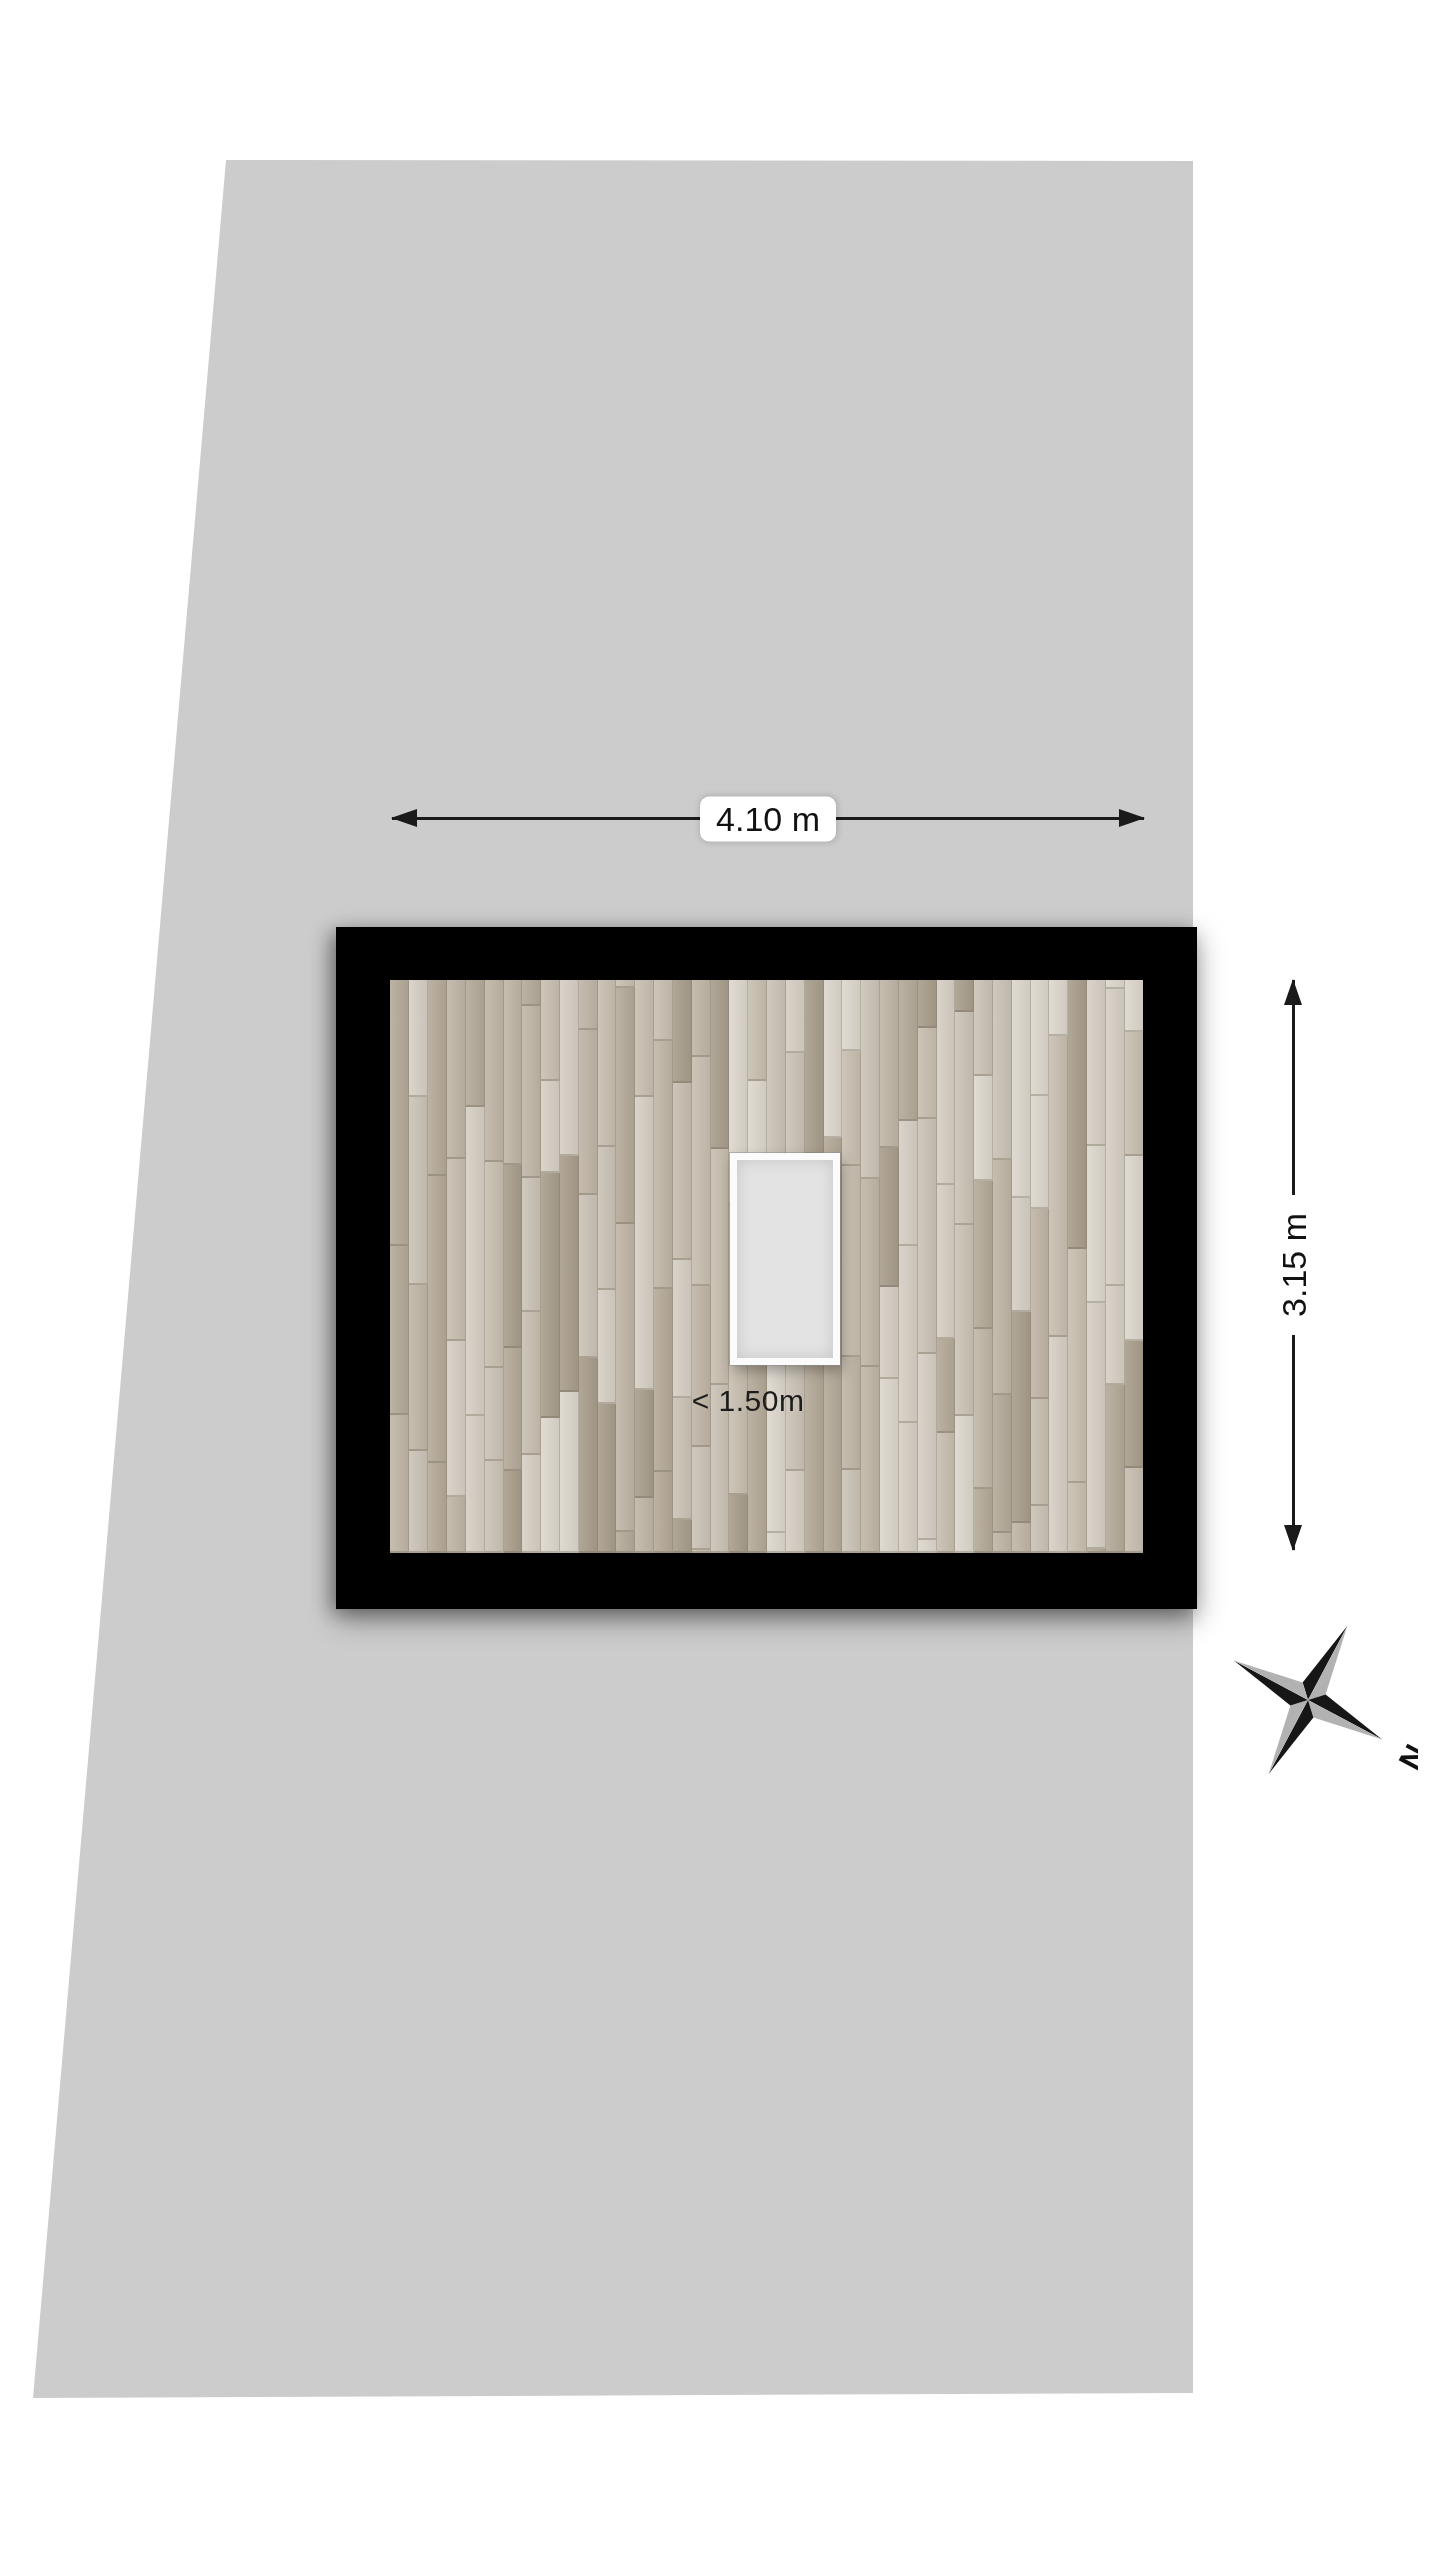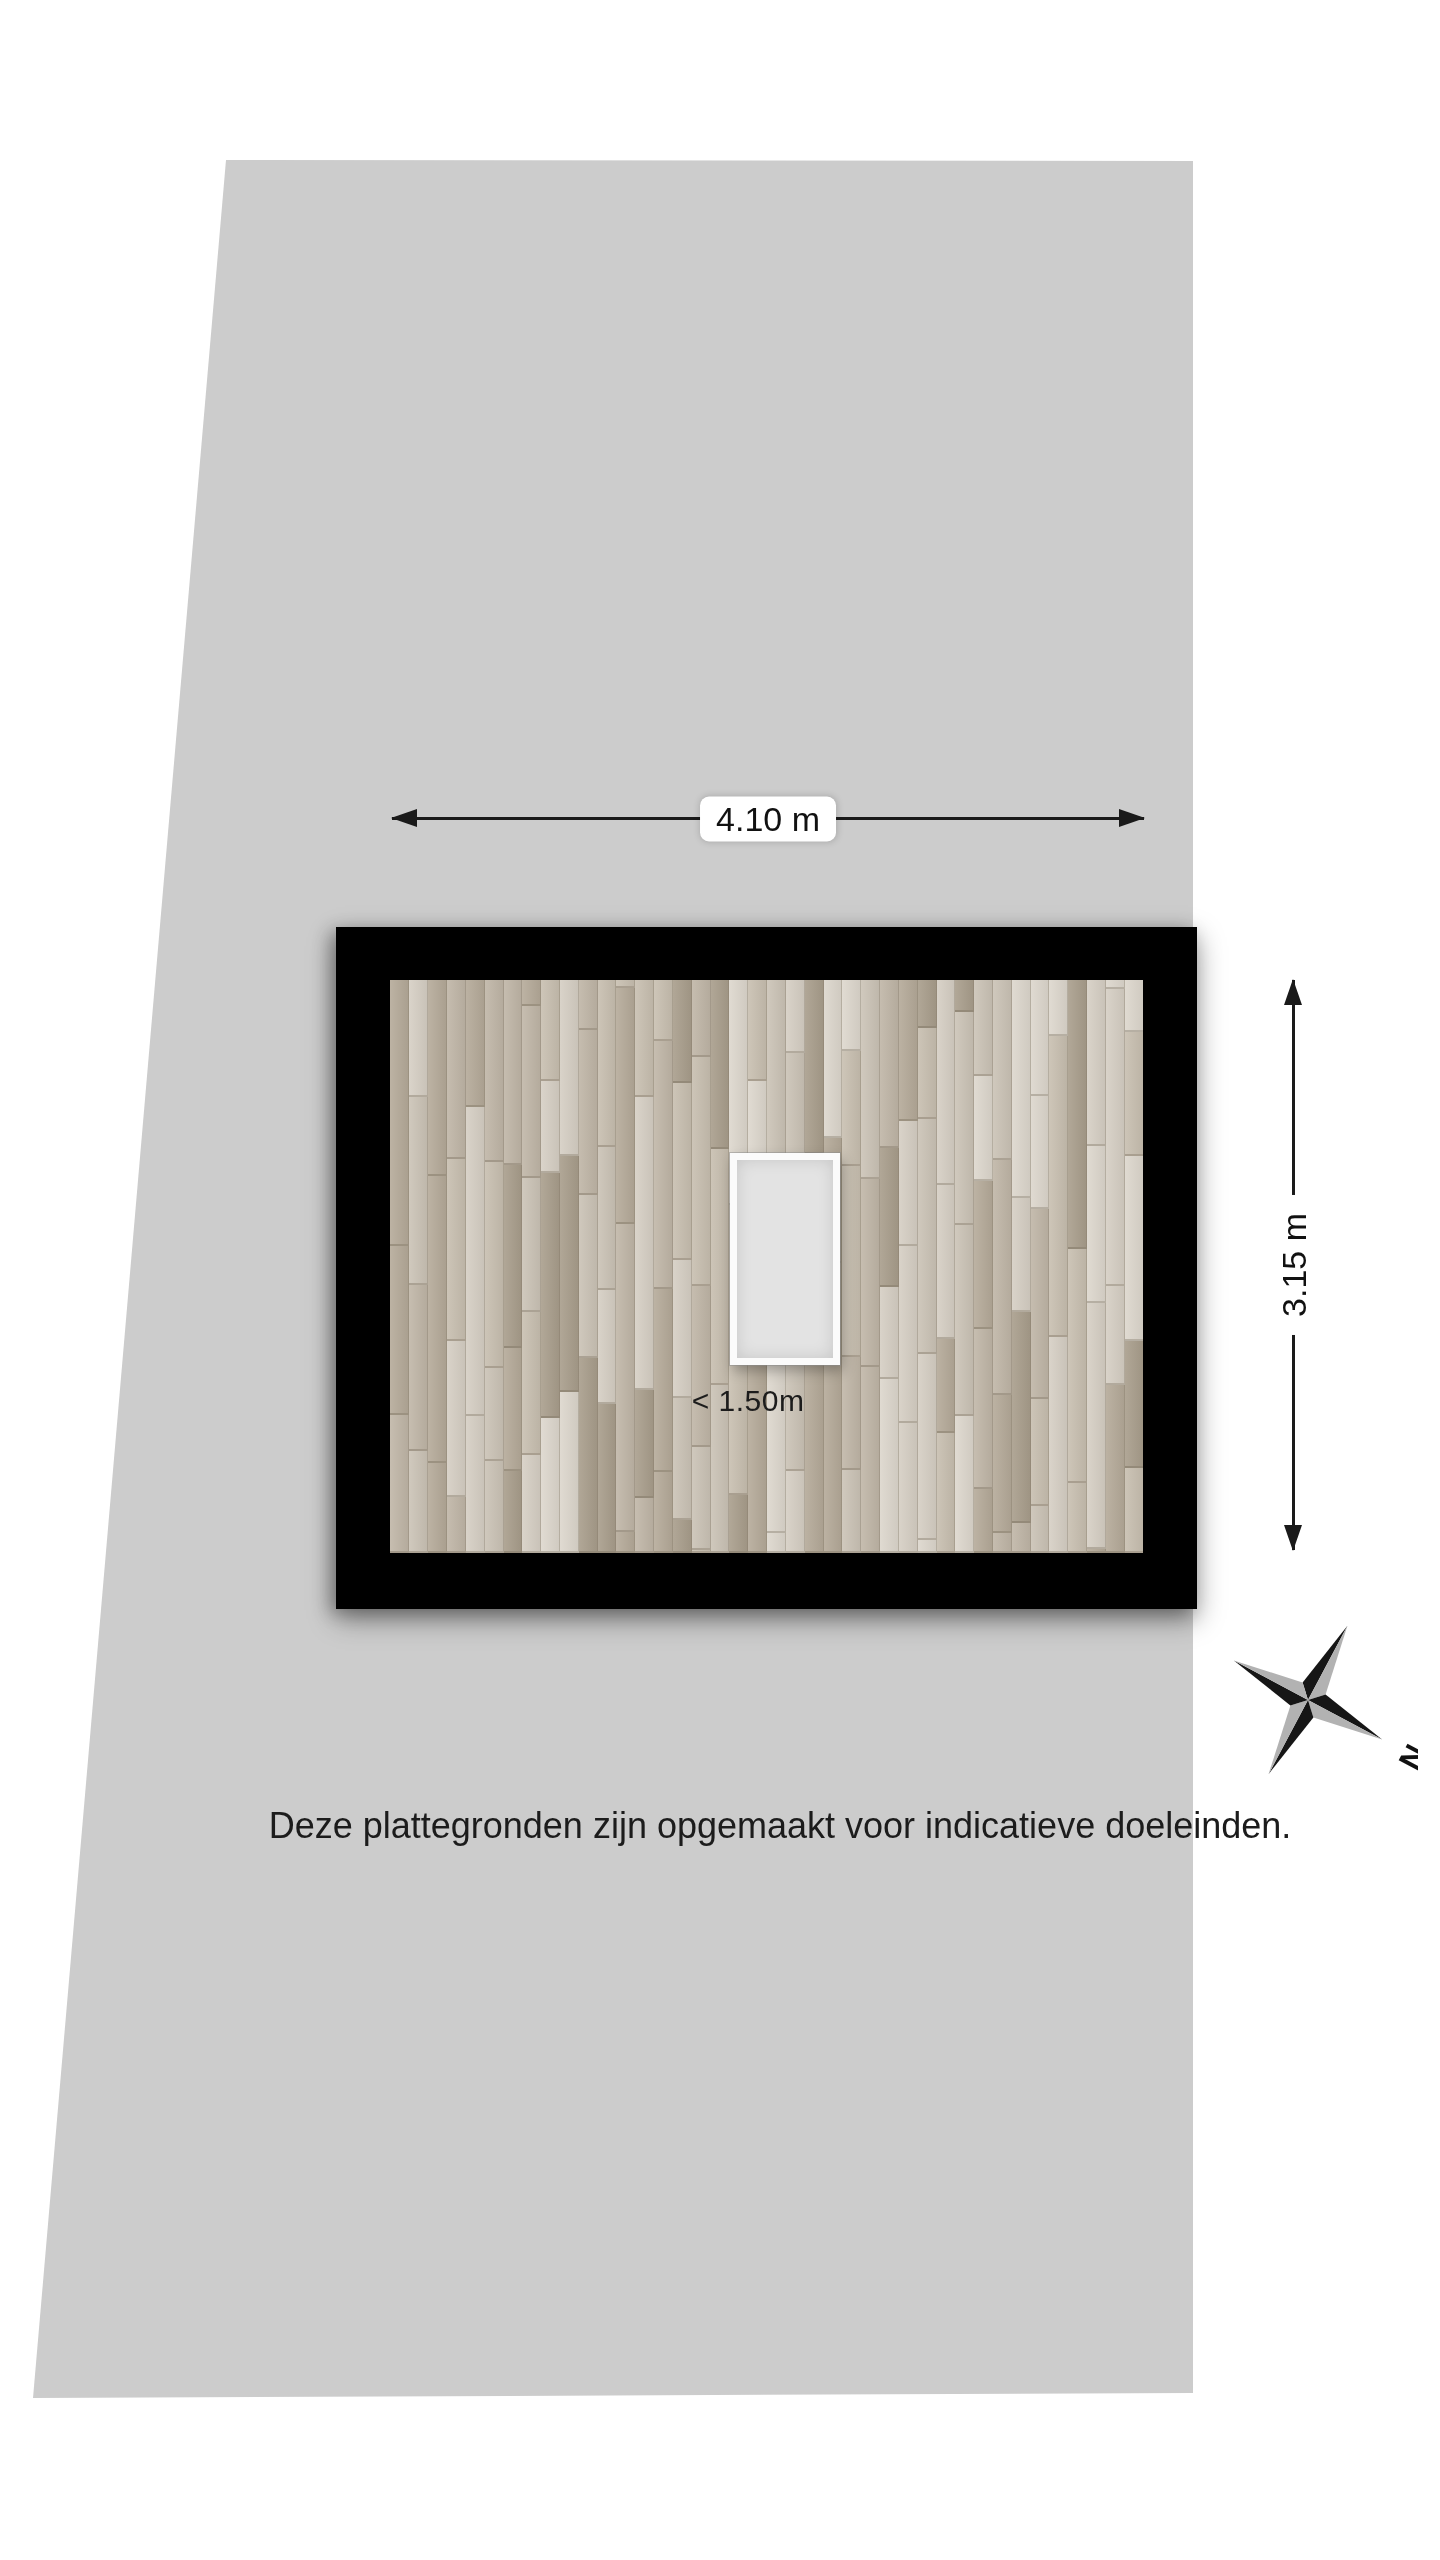--- a/index.html
+++ b/index.html
@@ -579,16 +579,15 @@
       <polygon class="c-gray" points="84,0 13,13 0,0"></polygon>
       <polygon class="c-black" points="0,84 13,13 0,0"></polygon>
       <polygon class="c-gray" points="0,84 -13,13 0,0"></polygon>
       <polygon class="c-black" points="-84,0 -13,13 0,0"></polygon>
       <polygon class="c-gray" points="-84,0 -13,-13 0,0"></polygon>
     </g>
     <text class="c-n" x="95" y="52" transform="rotate(118 95 52)" text-anchor="middle">N</text>
   </svg>
 
   <div class="footer">
-    <div>Deze plattegronden zijn opgemaakt voor indicatieve doeleinden.</div>
   </div>
 
 </div>
 
 </body></html>

